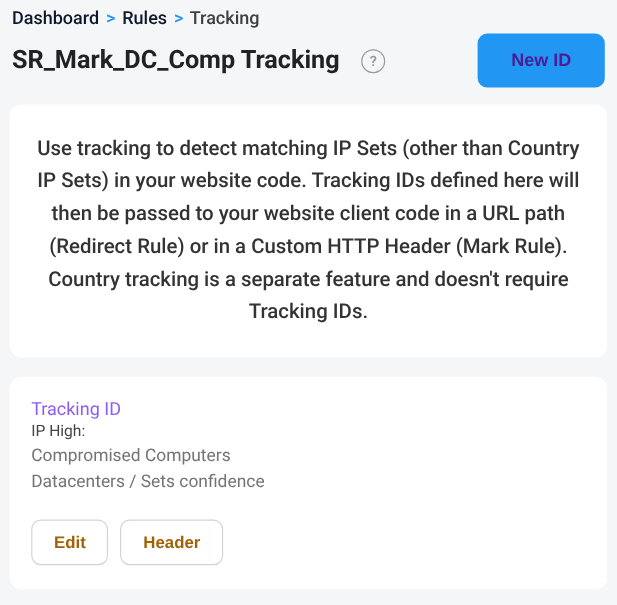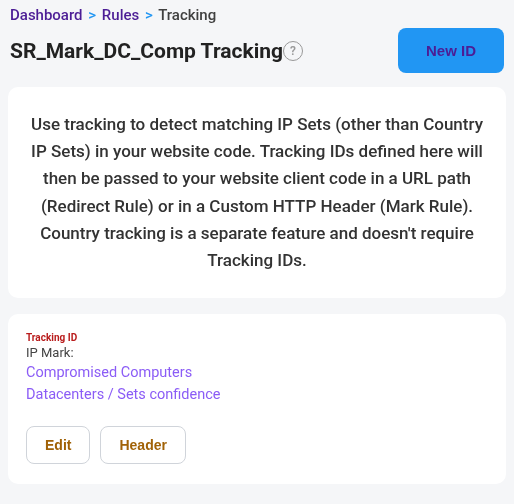--- a/index.html
+++ b/index.html
@@ -13,21 +13,21 @@
       width: 514px;
       height: 504px;
       color: #222;
     }
     .breadcrumb {
       padding: 6px 10px 4px 10px;
       font-size: 15px;
       font-weight: 500;
     }
     .breadcrumb a {
-      color: #4c1d95;
+      color: #0f172a;
       text-decoration: none;
       cursor: pointer;
     }
     .breadcrumb .sep {
       color: #2196f3;
       margin: 0 2px;
     }
     .breadcrumb .current {
       color: #404040;
     }
@@ -36,21 +36,21 @@
       align-items: center;
       justify-content: space-between;
       padding: 0 10px 14px 10px;
     }
     .page-title {
       font-size: 21px;
       font-weight: 700;
       color: #222;
       display: flex;
       align-items: center;
-      gap: 0;
+      gap: 18px;
     }
     .help-icon {
       width: 20px;
       height: 20px;
       border: 1.5px solid #999;
       border-radius: 50%;
       display: inline-flex;
       align-items: center;
       justify-content: center;
       font-size: 12px;
@@ -77,39 +77,39 @@
       text-align: center;
       font-size: 17px;
       line-height: 1.6;
       color: #333;
       font-weight: 500;
     }
     .id-card {
       padding: 18px 18px 20px 18px;
     }
     .id-label {
-      color: #b91c1c;
-      font-size: 10px;
-      font-weight: 700;
+      color: #8b5cf6;
+      font-size: 15px;
+      font-weight: 400;
       margin-bottom: 2px;
     }
     .id-value {
       color: #2196f3;
       font-size: 22px;
       font-weight: 800;
       margin-bottom: 14px;
     }
     .ipsets-label {
       font-size: 13px;
       color: #444;
       margin-bottom: 2px;
     }
     .ipsets-item {
       font-size: 14.5px;
-      color: #8b5cf6;
+      color: #737373;
       line-height: 1.5;
     }
     .btn-row {
       display: flex;
       gap: 10px;
       margin-top: 20px;
     }
     .btn-outline {
       background: #fff;
       border: 1px solid #d0d4da;
@@ -139,20 +139,20 @@
   </div>
   <button class="btn-primary">New ID</button>
 </div>
 
 <div class="card desc-card">
   <span>Use tracking to detect matching IP Sets (other than Country IP Sets) in your website code. Tracking IDs defined here will then be passed to your website client code in a URL path (Redirect Rule) or in a Custom HTTP Header (Mark Rule). Country tracking is a separate feature and doesn't require Tracking IDs.</span>
 </div>
 
 <div class="card id-card">
   <div class="id-label">Tracking ID</div>
-  <div class="ipsets-label">IP Mark:</div>
+  <div class="ipsets-label">IP High:</div>
   <div class="ipsets-item">Compromised Computers</div>
   <div class="ipsets-item">Datacenters / Sets confidence</div>
   <div class="btn-row">
     <button class="btn-outline">Edit</button>
     <button class="btn-outline">Header</button>
   </div>
 </div>
 
 </body></html>

